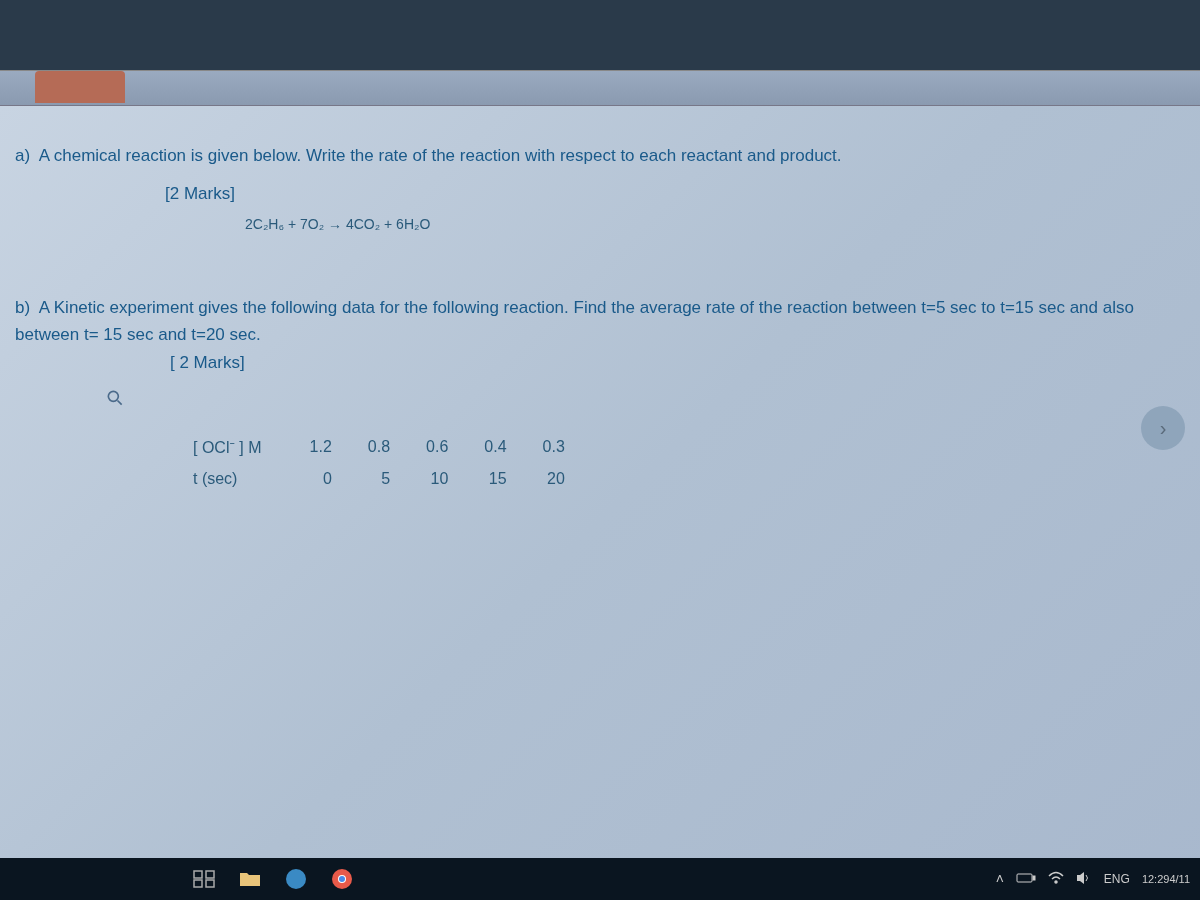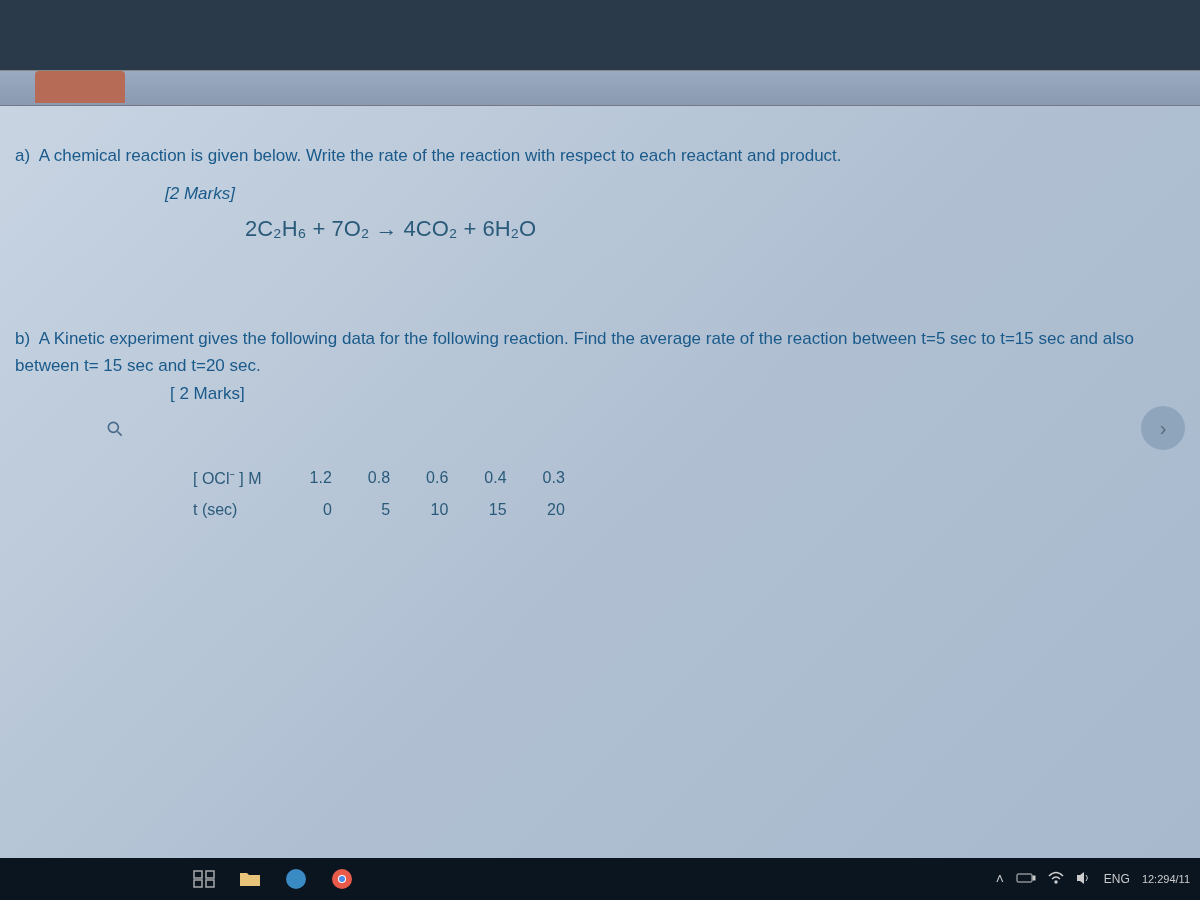--- a/index.html
+++ b/index.html
@@ -41,27 +41,26 @@
       font-size: 17px;
       position: relative;
     }
     .question-a {
       margin-bottom: 12px;
     }
     .marks {
       margin-left: 150px;
       margin-top: 18px;
       margin-bottom: 12px;
-      font-style: italic;
     }
     .equation-a {
       margin-left: 230px;
-      font-size: 22px;
+      font-size: 14px;
       color: #2a5a7a;
-      margin-bottom: 83px;
+      margin-bottom: 62px;
     }
     .question-b {
       line-height: 1.6;
       margin-bottom: 5px;
     }
     .marks-b {
       margin-left: 155px;
       margin-top: 5px;
       margin-bottom: 10px;
     }

